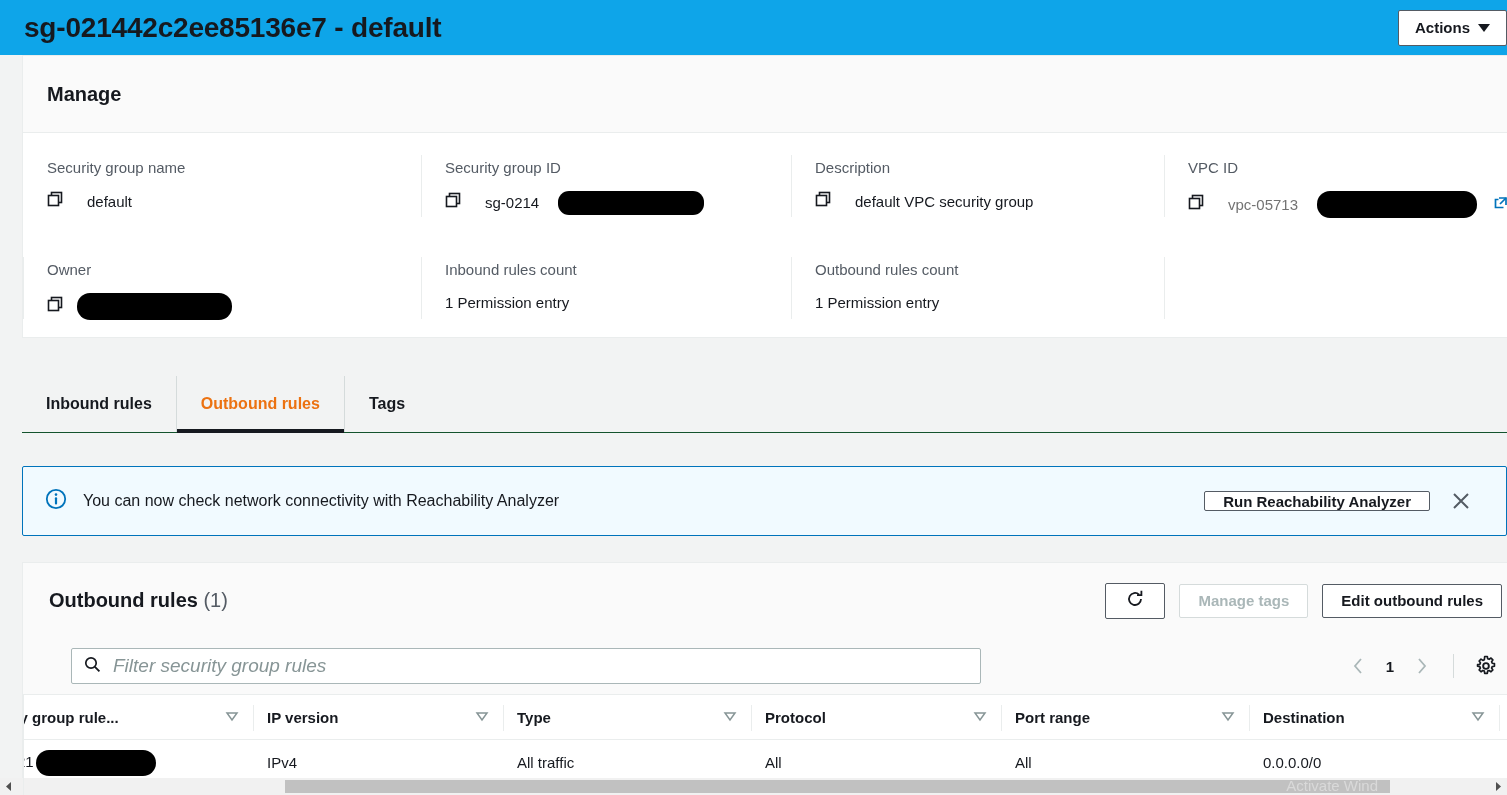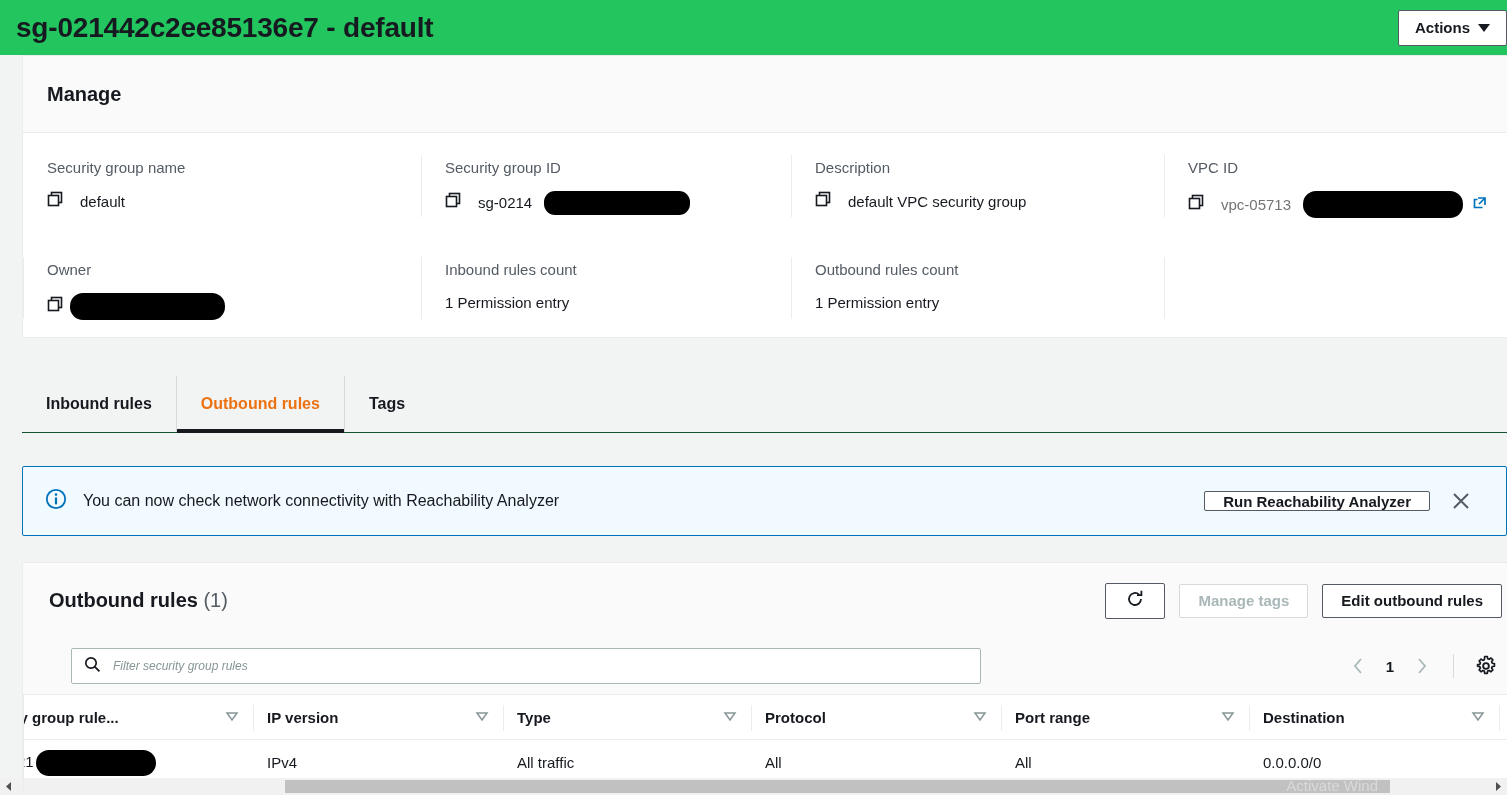--- a/index.html
+++ b/index.html
@@ -10,22 +10,22 @@
     background: #f2f3f3;
     font-family: "Liberation Sans", sans-serif;
     color: #16191f;
   }
 
   
   .page-header {
     position: absolute; left: 0; top: 0;
     width: 1507px; height: 55px;
     display: flex; align-items: center;
-    padding: 0 0 0 16px;
-    background: #22c55e;
+    padding: 0 0 0 24px;
+    background: #0ea5e9;
   }
   .page-title {
     font-size: 28px; font-weight: 700; letter-spacing: -0.2px;
     color: #16191f; line-height: 34px; white-space: nowrap;
   }
   .header-actions { margin-left: auto; padding-right: 0; }
   .btn {
     display: inline-flex; align-items: center; justify-content: center;
     gap: 8px;
     border: 1px solid #545b64; border-radius: 2px;
@@ -71,21 +71,21 @@
   .detail-cell + .detail-cell::before {
     content: ""; position: absolute; left: 0; top: -3px;
     width: 1px; height: 62px; background: #eaeded;
   }
   .detail-label {
     font-size: 15px; color: #545b64; line-height: 20px;
     margin-bottom: 13px; white-space: nowrap;
   }
   .detail-value {
     font-size: 15px; color: #16191f; line-height: 20px;
-    display: flex; align-items: center; gap: 16px; white-space: nowrap;
+    display: flex; align-items: center; gap: 23px; white-space: nowrap;
   }
   .detail-value.link a { color: #737373; text-decoration: none; }
   .row2 { margin-top: 42px; }
 
   
   .copy-icon { flex: 0 0 auto; display: inline-block; }
 
   
   .redact {
     display: inline-block; background: #000000;
@@ -163,21 +163,21 @@
     background: #fafafa;
   }
   .search-box {
     width: 910px; height: 36px;
     border: 1px solid #aab7b8; border-radius: 2px; background: #fff;
     display: flex; align-items: center; padding: 0 10px 0 12px;
   }
   .search-box input {
     border: none; outline: none; flex: 1;
     font-family: "Liberation Sans", sans-serif;
-    font-size: 12px; font-style: italic; color: #16191f;
+    font-size: 19px; font-style: italic; color: #16191f;
     margin-left: 10px; background: transparent;
   }
   .search-box input::placeholder { color: #879596; font-style: italic; opacity: 1; }
   .pager { margin-left: auto; display: flex; align-items: center; gap: 4px; }
   .pager-arrow {
     width: 30px; height: 30px; display: flex; align-items: center;
     justify-content: center; cursor: pointer; color: #aab7b8;
     font-size: 19px;
   }
   .pager-num {

